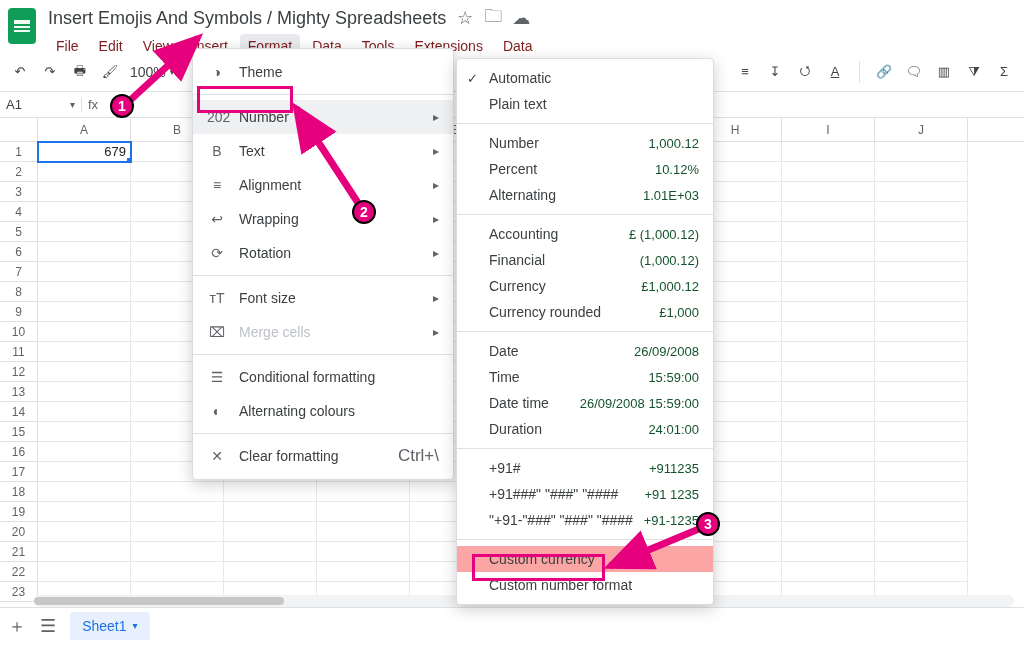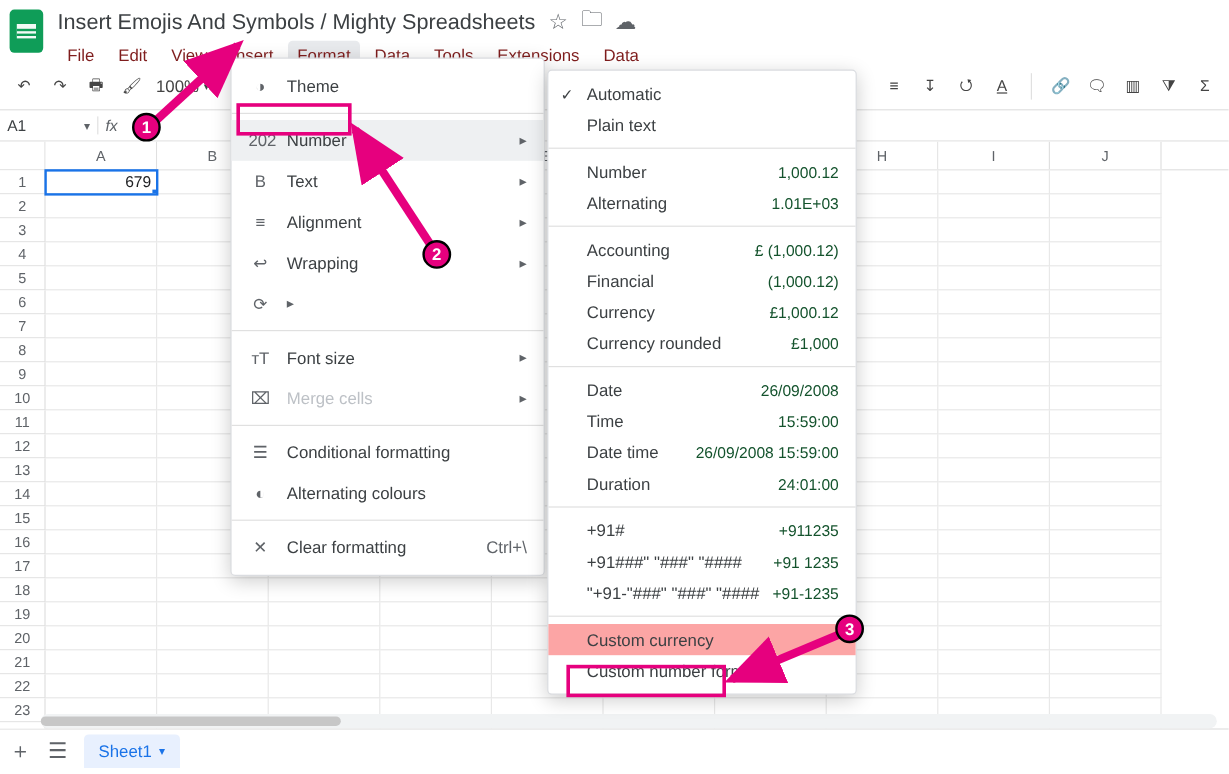--- a/index.html
+++ b/index.html
@@ -20,21 +20,21 @@
   .toolbar{display:flex;align-items:center;gap:10px;padding:6px 10px;border-bottom:1px solid #e0e0e0;height:40px;color:#444}
   .tb-group{display:flex;align-items:center;gap:10px}
   .tb-zoom{display:flex;align-items:center;gap:2px;font-size:14px;color:#444}
   .tb-divider{width:1px;height:22px;background:#e0e0e0;margin:0 4px}
   .tb-btn{width:20px;height:20px;display:flex;align-items:center;justify-content:center}
   .tb-spacer{flex:1}
   
   .fx-row{display:flex;align-items:center;height:26px;border-bottom:1px solid #e0e0e0}
   .name-box{width:82px;border-right:1px solid #e0e0e0;display:flex;align-items:center;justify-content:space-between;padding:0 6px;font-size:13px;color:#3c4043}
   .name-box .caret{font-size:10px;color:#5f6368}
-  .fx-lbl{width:22px;text-align:center;font-style:italic;color:#5f6368}
+  .fx-lbl{width:22px;text-align:center;color:#5f6368}
   
   .grid-wrap{position:relative;height:489px;overflow:hidden}
   .col-headers{display:flex;position:absolute;top:0;left:0;right:0;height:24px;background:#fff;border-bottom:1px solid #e0e0e0}
   .corner{width:38px;border-right:1px solid #e0e0e0}
   .col-h{width:93px;border-right:1px solid #e0e0e0;text-align:center;line-height:24px;font-size:12px;color:#5f6368;background:#fff}
   .rows{position:absolute;top:24px;left:0;right:0}
   .row{display:flex;height:20px}
   .row-h{width:38px;border-right:1px solid #e0e0e0;border-bottom:1px solid #e0e0e0;text-align:center;line-height:20px;font-size:12px;color:#5f6368;background:#fff}
   .cell{width:93px;border-right:1px solid #e8e8e8;border-bottom:1px solid #e8e8e8;padding:0 4px;line-height:20px;font-size:13px;text-align:right;overflow:hidden;white-space:nowrap}
   .cell.sel{outline:2px solid #1a73e8;outline-offset:-1px;background:#fff;position:relative}
@@ -45,21 +45,21 @@
   .footer{display:flex;align-items:center;height:36px;border-top:1px solid #e0e0e0;padding:0 8px;gap:14px;background:#fff}
   .footer .ficon{color:#5f6368;font-size:18px}
   .sheet-tab{display:flex;align-items:center;gap:6px;padding:6px 12px;background:#e8f0fe;color:#1a73e8;font-weight:500;border-radius:4px 4px 0 0;font-size:14px}
   
   .dropdown{position:absolute;top:48px;left:192px;width:262px;background:#fff;border:1px solid #dadce0;border-radius:4px;box-shadow:0 4px 16px rgba(0,0,0,.2);padding:6px 0;z-index:10}
   .dd-item{display:flex;align-items:center;height:34px;padding:0 14px;gap:12px;color:#3c4043;cursor:pointer;font-size:14px}
   .dd-item.hover{background:#eef0f2}
   .dd-item.disabled{color:#bdc1c6}
   .dd-icon{width:20px;text-align:center;color:#5f6368;font-size:14px}
   .dd-label{flex:1}
-  .dd-sub{color:#5f6368;font-size:14px;margin-left:auto}
+  .dd-sub{color:#5f6368;font-size:17px;margin-left:auto}
   .dd-chev{color:#5f6368;font-size:12px}
   .dd-sep{height:1px;background:#e0e0e0;margin:5px 0}
   .number-highlight{position:absolute;top:86px;left:197px;width:96px;height:27px;border:3px solid #e6007e;z-index:12;pointer-events:none}
   
   .submenu{position:absolute;top:58px;left:456px;width:258px;background:#fff;border:1px solid #dadce0;border-radius:4px;box-shadow:0 4px 16px rgba(0,0,0,.2);padding:6px 0;z-index:11}
   .sub-item{display:flex;align-items:center;height:26px;padding:0 14px 0 32px;font-size:14px;color:#3c4043;cursor:pointer;position:relative}
   .sub-item.hover{background:#fca5a5}
   .sub-item .check{position:absolute;left:10px;font-size:13px}
   .sub-item .example{margin-left:auto;color:#14532d;font-size:13px}
   .sub-sep{height:1px;background:#e0e0e0;margin:6px 0}
@@ -492,20 +492,21 @@
       <span class="dd-label">Alignment</span>
       <span class="dd-chev">▸</span>
     </div>
     <div class="dd-item">
       <span class="dd-icon">↩</span>
       <span class="dd-label">Wrapping</span>
       <span class="dd-chev">▸</span>
     </div>
     <div class="dd-item">
       <span class="dd-icon">⟳</span>
+      <span class="dd-label">Rotation</span>
       <span class="dd-chev">▸</span>
     </div>
     <div class="dd-sep"></div>
     <div class="dd-item">
       <span class="dd-icon">тT</span>
       <span class="dd-label">Font size</span>
       <span class="dd-chev">▸</span>
     </div>
     <div class="dd-item disabled">
       <span class="dd-icon">⌧</span>
@@ -535,20 +536,24 @@
       <span class="check">✓</span>
       <span>Automatic</span>
     </div>
     <div class="sub-item">
       <span>Plain text</span>
     </div>
     <div class="sub-sep"></div>
     <div class="sub-item">
       <span>Number</span>
       <span class="example">1,000.12</span>
+    </div>
+    <div class="sub-item">
+      <span>Percent</span>
+      <span class="example">10.12%</span>
     </div>
     <div class="sub-item">
       <span>Alternating</span>
       <span class="example">1.01E+03</span>
     </div>
     <div class="sub-sep"></div>
     <div class="sub-item">
       <span>Accounting</span>
       <span class="example">£ (1,000.12)</span>
     </div>

